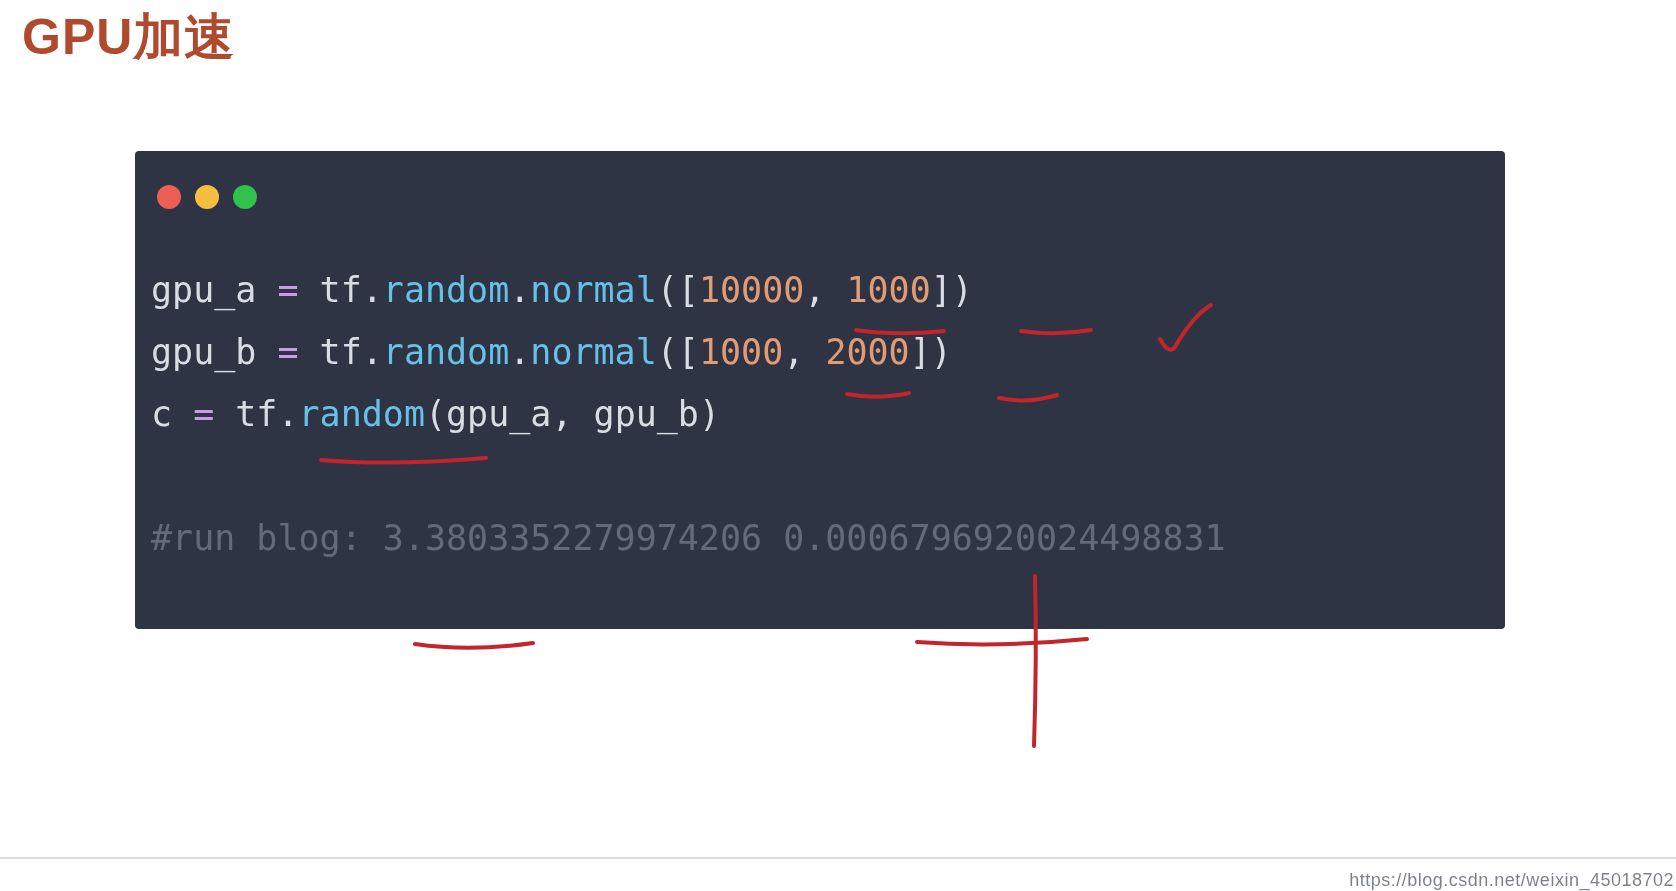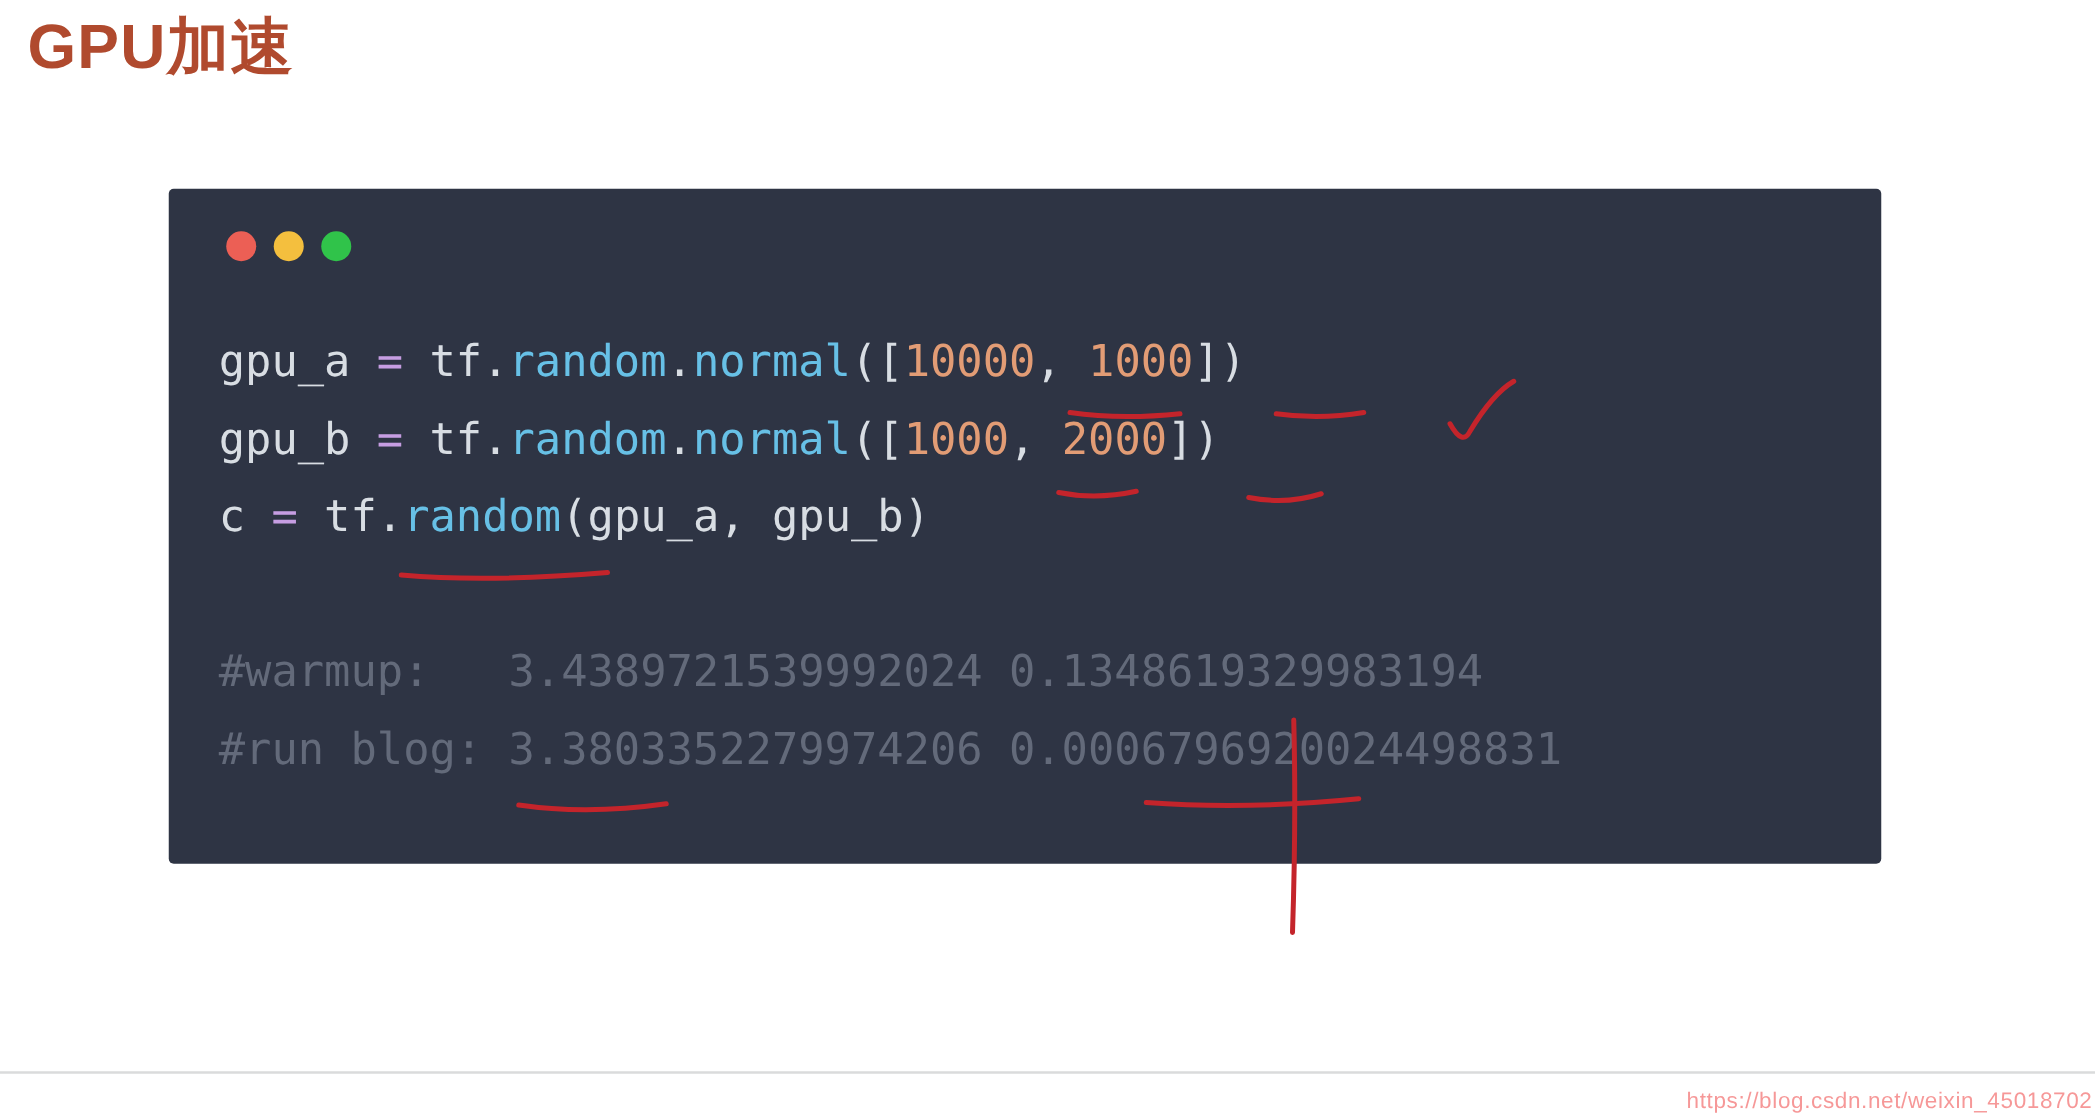--- a/index.html
+++ b/index.html
@@ -20,21 +20,21 @@
       font-weight: bold;
       color: #b04a2e;
       padding: 4px 0 0 22px;
       letter-spacing: 1px;
     }
     .code-container {
       margin: 80px 0 0 135px;
       width: 1370px;
       background: #2e3444;
       border-radius: 4px;
-      padding: 34px 40px 60px 40px;
+      padding: 34px 40px 60px 16px;
       position: relative;
     }
     .window-buttons {
       display: flex;
       gap: 14px;
       margin-bottom: 50px;
       margin-left: 6px;
     }
     .window-btn {
       width: 24px;
@@ -64,21 +64,21 @@
       bottom: 32px;
       width: 100%;
       height: 2px;
       background: #dadbdc;
     }
     .watermark {
       position: absolute;
       right: 2px;
       bottom: 0;
       font-size: 18px;
-      color: #ef4444;
+      color: #0f172a;
       opacity: 0.55;
       letter-spacing: 0.5px;
     }
     .annotation {
       position: absolute;
       pointer-events: none;
     }
     .annotation svg {
       overflow: visible;
     }
@@ -96,21 +96,20 @@
   </div>
 
   <div class="code-line"><span class="kw-var">gpu_a</span><span class="kw-op"> = </span><span class="kw-module">tf</span><span class="kw-punct">.</span><span class="kw-method">random</span><span class="kw-punct">.</span><span class="kw-method">normal</span><span class="kw-punct">([</span><span class="kw-num">10000</span><span class="kw-punct">, </span><span class="kw-num">1000</span><span class="kw-punct">])</span></div>
 
   <div class="code-line"><span class="kw-var">gpu_b</span><span class="kw-op"> = </span><span class="kw-module">tf</span><span class="kw-punct">.</span><span class="kw-method">random</span><span class="kw-punct">.</span><span class="kw-method">normal</span><span class="kw-punct">([</span><span class="kw-num">1000</span><span class="kw-punct">, </span><span class="kw-num">2000</span><span class="kw-punct">])</span></div>
 
   <div class="code-line"><span class="kw-var">c</span><span class="kw-op"> = </span><span class="kw-module">tf</span><span class="kw-punct">.</span><span class="kw-method">random</span><span class="kw-punct">(</span><span class="kw-var">gpu_a</span><span class="kw-punct">, </span><span class="kw-var">gpu_b</span><span class="kw-punct">)</span></div>
 
   <div class="code-line">&nbsp;</div>
 
-  <div class="code-line"><span class="kw-comment">#warmup:   3.4389721539992024 0.1348619329983194</span></div>
   <div class="code-line"><span class="kw-comment">#run blog: 3.3803352279974206 0.0006796920024498831</span></div>
 
   <div class="annotation" style="left:0; top:0; width:100%; height:100%;">
     <svg width="100%" height="100%">
 
       <path d="M 721 179 q 40 6 88 1" stroke="#c4242b" stroke-width="4" fill="none" stroke-linecap="round"></path>
 
       <path d="M 886 180 q 35 5 70 -1" stroke="#c4242b" stroke-width="4" fill="none" stroke-linecap="round"></path>
 
       <path d="M 1025 188 q 10 18 16 6 q 18 -30 35 -40" stroke="#c4242b" stroke-width="4" fill="none" stroke-linecap="round"></path>

